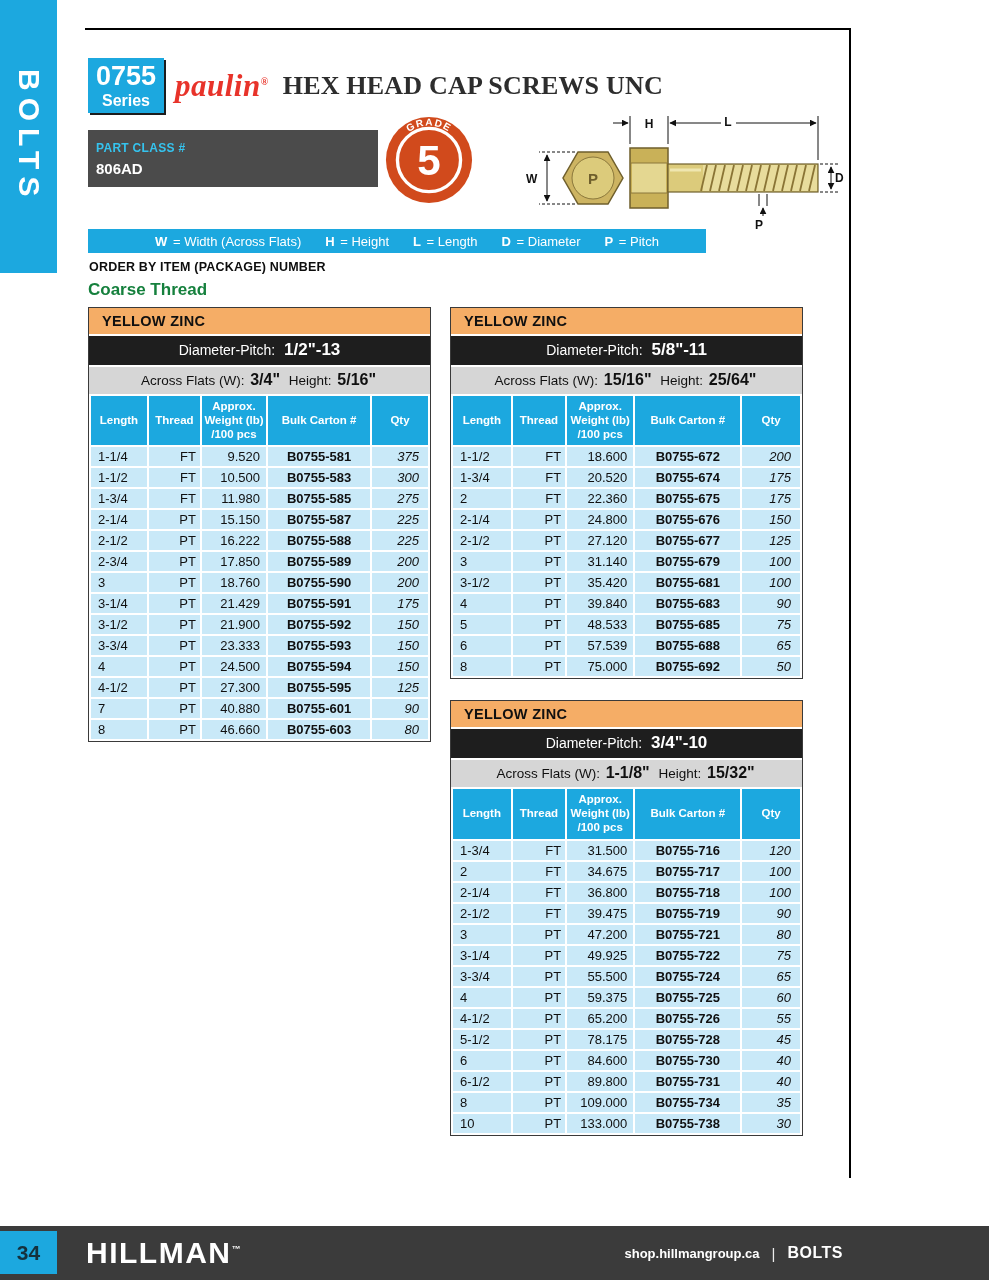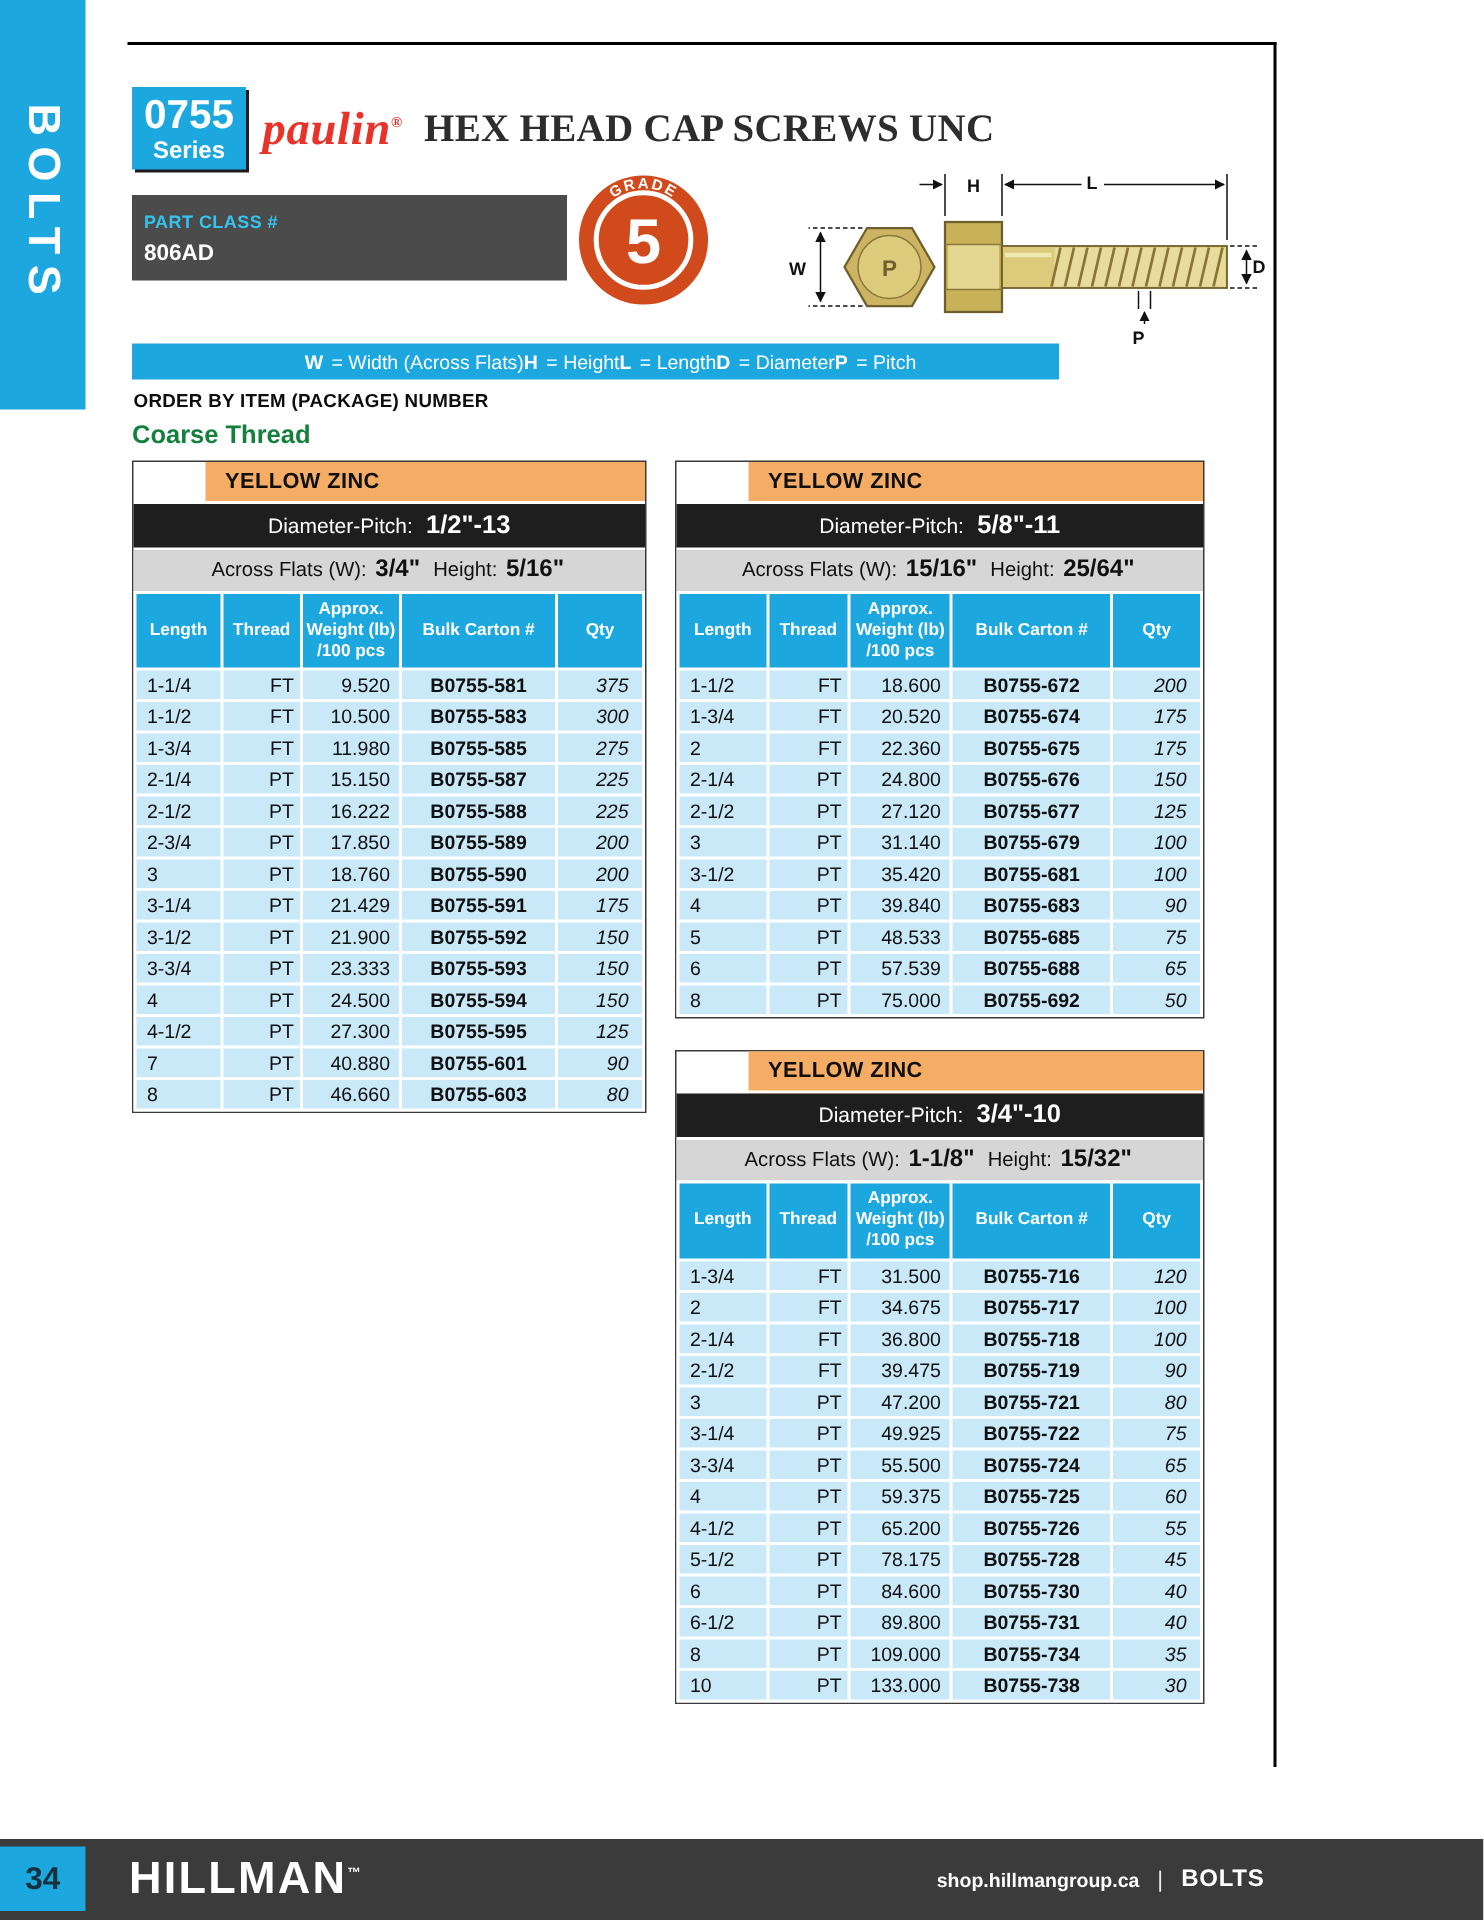--- a/index.html
+++ b/index.html
@@ -33,34 +33,34 @@
   .paulin{ color:var(--paulin); font-size:31px; font-weight:bold; font-style:italic; letter-spacing:.5px; }
   .paulin sup{ font-size:10px; font-style:normal; }
   .main-title{ color:#2D2D2D; font-size:26px; font-weight:bold; letter-spacing:.2px; }
   .part-class{ position:absolute; left:3px; top:100px; width:290px; height:57px; background:#4B4B4B; padding:11px 0 0 8px; }
   .pc-label{ color:#35C3EE; font-size:12px; font-weight:bold; letter-spacing:.3px; }
   .pc-value{ color:#fff; font-size:15px; font-weight:bold; margin-top:5px; }
   .grade{ position:absolute; left:300px; top:86px; width:88px; height:88px; }
   .diagram{ position:absolute; left:438px; top:72px; width:322px; height:152px; }
   .legend{
     position:absolute; left:3px; top:199px; width:618px; height:24px; background:var(--cyan);
-    color:#fff; font-size:13px; display:flex; align-items:center; justify-content:center; padding-left:20px;
+    color:#fff; font-size:13px; display:flex; align-items:center; justify-content:center; gap:24px;padding-left:20px;
   }
   .lg-item b{ margin-right:2px; }
   .order-note{ position:absolute; left:4px; top:230px; font-size:12.5px; font-weight:bold; color:#0d0d0d; letter-spacing:.2px; }
   .section-title{ position:absolute; left:3px; top:250px; font-size:17px; font-weight:bold; color:#15803d; }
   .tables{ position:absolute; left:3px; top:277px; width:760px; height:880px; }
   .spec-table{ border:1px solid #3a3a3a; background:#fff; }
   .left-table{ position:absolute; left:0; top:0; width:343px; }
   .right-col{ position:absolute; left:362px; top:0; width:353px; }
   .right-col .spec-table{ width:100%; }
   #table-2{ margin-top:21px; }
   .bar-finish{
     background:var(--orange); color:#101010; font-weight:bold; font-size:14.5px;
-    padding:5px 0 5px 13px; border-bottom:2px solid #fff; letter-spacing:.3px;margin-left:48px;
+    padding:5px 0 5px 13px; border-bottom:2px solid #fff; letter-spacing:.3px;
   }
   .bar-dp{ background:#1E1E1E; color:#fff; text-align:center; padding:4px 0 5px; font-size:14px; border-bottom:2px solid #fff; }
   .bar-dp .dp-value{ font-size:17px; font-weight:bold; margin-left:5px; }
   .bar-af{ background:var(--graybar); color:#101010; text-align:center; padding:4px 0 5px; font-size:13.5px; }
   .bar-af b{ font-size:16px; margin:0 2px; }
   table.spec-grid{ width:100%; border-collapse:separate; border-spacing:2px; table-layout:fixed; background:#fff; }
   .spec-grid th{
     background:var(--cyan); color:#fff; font-size:11.5px; font-weight:bold; text-align:center;
     vertical-align:middle; padding:4px 1px; line-height:1.2; white-space:pre-line; height:44px;
   }

